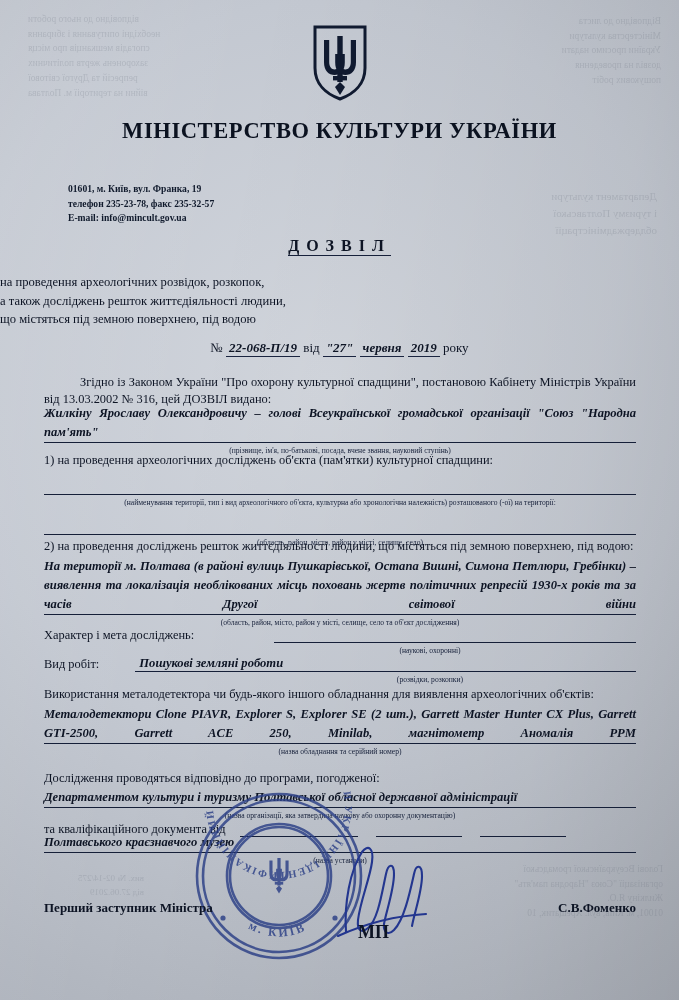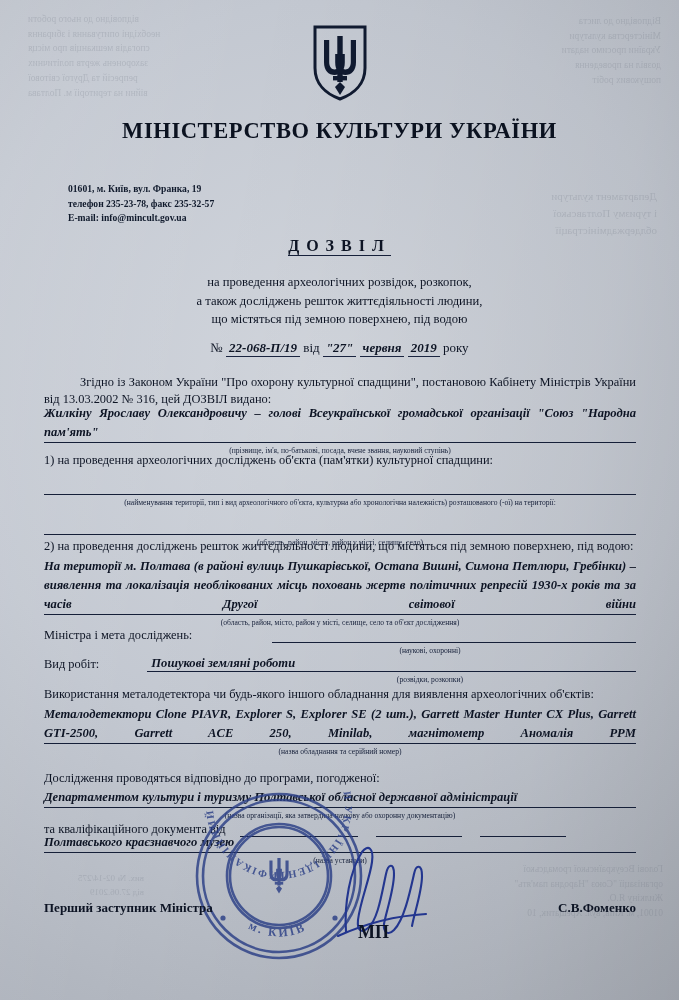--- a/index.html
+++ b/index.html
@@ -59,21 +59,21 @@
     color:#101a2c;
   }
   
   #permit-word{
     position:absolute;top:237px;left:0;right:0;text-align:center;
     font-size:16px;font-weight:bold;letter-spacing:7px;
   }
   #permit-word span{border-bottom:1.6px solid #16203a;padding-bottom:1px;}
   
   #subtitle{
-    position:absolute;top:273px;left:0;right:0;text-align:center;
+    position:absolute;top:273px;left:0;right:0;
     font-size:12.6px;line-height:1.48;
   }
   
   #numline{
     position:absolute;top:340px;left:0;right:0;text-align:center;font-size:13px;
   }
   #numline .fill{
     font-style:italic;font-weight:bold;
     border-bottom:1.4px solid #1a2440;padding:0 3px 1px 3px;
   }
@@ -215,30 +215,30 @@
   </div>
 
   <div class="body-col" style="top:538px;">
     <div class="para">2) на проведення досліджень решток життєдіяльності людини, що містяться під земною поверхнею, під водою:</div>
     <div class="fill-line just" style="margin-top:2px;">На території м. Полтава (в районі вулиць Пушкарівської, Остапа Вишні, Симона Петлюри, Гребінки) – виявлення та локалізація необлікованих місць поховань жертв політичних репресій 1930-х років та за часів Другої світової війни</div>
     <div class="cap">(область, район, місто, район у місті, селище, село та об'єкт дослідження)</div>
   </div>
 
   <div class="body-col" style="top:628px;">
     <div class="inline-row">
-      <span class="lbl">Міністра і мета досліджень:</span>
+      <span class="lbl">Характер і мета досліджень:</span>
       <span class="rule-grow" style="margin-left:80px;"></span>
     </div>
     <div class="cap" style="margin-left:180px;">(наукові, охоронні)</div>
   </div>
 
   <div class="body-col" style="top:656px;">
     <div class="inline-row">
       <span class="lbl">Вид робіт:</span>
-      <span class="answer" style="margin-left:48px;">Пошукові земляні роботи</span>
+      <span class="answer" style="margin-left:36px;">Пошукові земляні роботи</span>
       <span class="rule-grow" style="margin-left:0;"></span>
     </div>
     <div class="cap" style="margin-left:180px;">(розвідки, розкопки)</div>
   </div>
 
   <div class="body-col" style="top:686px;">
     <div class="para">Використання металодетектора чи будь-якого іншого обладнання для виявлення археологічних об'єктів:</div>
     <div class="fill-line just" style="margin-top:2px;">Металодетектори Clone PIAVR, Explorer S, Explorer SE (2 шт.), Garrett Master Hunter CX Plus, Garrett GTI-2500, Garrett ACE 250, Minilab, магнітометр Аномалія PPM</div>
     <div class="cap">(назва обладнання та серійний номер)</div>
   </div>

